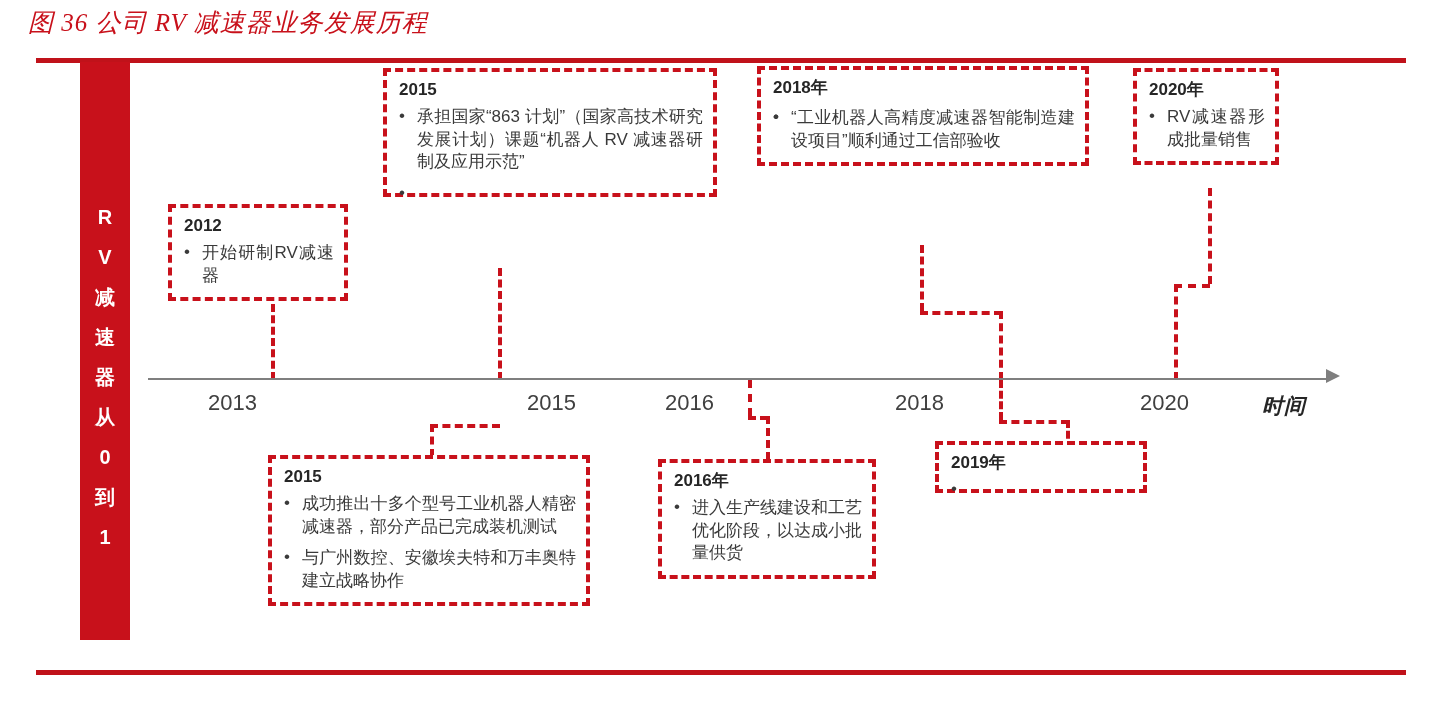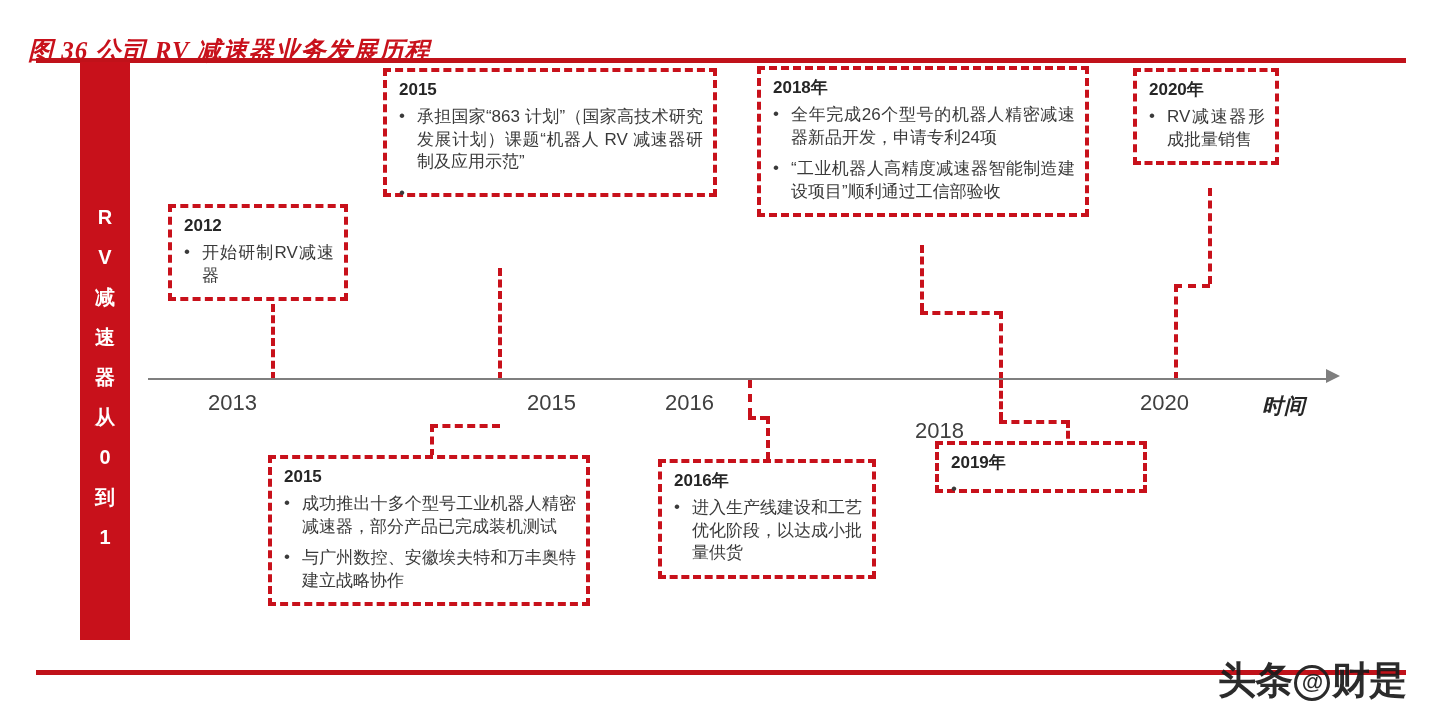--- a/index.html
+++ b/index.html
@@ -9,25 +9,24 @@
     font-family:"Liberation Sans","DejaVu Sans",sans-serif;
     overflow:hidden;
     position:relative;
   }
   #stage{position:absolute;left:0;top:0;width:1442px;height:720px;}
 
   
   .fig-title{
     position:absolute;left:28px;top:6px;
     font-family:"Liberation Serif","DejaVu Serif",serif;
-    font-style:italic;font-weight:700;
+    font-style:italic;font-weight:400;
     font-size:25px;letter-spacing:1px;
     color:#C8111B;
     white-space:nowrap;
-    margin-top:28px;
   }
 
   
   .rule{position:absolute;background:#C0121A;}
   .rule-top{left:36px;top:58px;width:1370px;height:5px;}
   .rule-bottom{left:36px;top:670px;width:1370px;height:5px;}
 
   
   .banner{
     position:absolute;left:80px;top:62px;width:50px;height:578px;
@@ -166,21 +165,21 @@
   <div class="conn v" style="left:1208px;top:188px;height:96px;"></div>
   <div class="conn h" style="left:1174px;top:284px;width:36px;"></div>
   <div class="conn v" style="left:1174px;top:284px;height:96px;"></div>
 
   <div class="axis"></div>
   <div class="axis-arrow"></div>
 
   <div class="axis-tick-label" style="left:208px;">2013</div>
   <div class="axis-tick-label" style="left:527px;">2015</div>
   <div class="axis-tick-label" style="left:665px;text-align:right;">2016</div>
-  <div class="axis-tick-label" style="left:915px;margin-top:28px;">2018</div>
+  <div class="axis-tick-label" style="left:895px;">2018</div>
   <div class="axis-tick-label" style="left:1140px;">2020</div>
   <div class="axis-name">时间</div>
 
   <div class="card" id="card-2012">
     <div class="card-year">2012</div>
     <ul class="card-list">
       <li><span class="bullet">•</span><span>开始研制RV减速器</span></li>
     </ul>
   </div>
 
@@ -188,21 +187,21 @@
     <div class="card-year">2015</div>
     <ul class="card-list">
       <li><span class="bullet">•</span><span>承担国家“863 计划”（国家高技术研究发展计划）课题“机器人 RV 减速器研制及应用示范”</span></li>
       <li><span class="bullet">•</span></li>
     </ul>
   </div>
 
   <div class="card" id="card-2018">
     <div class="card-year">2018年</div>
     <ul class="card-list">
-      <li><span class="bullet">•</span><span>全年完成26个型号的机器人精密减速器新品开发，申请专利24项</span></li>
+      <li><span class="bullet">•</span></li>
       <li><span class="bullet">•</span><span>“工业机器人高精度减速器智能制造建设项目”顺利通过工信部验收</span></li>
     </ul>
   </div>
 
   <div class="card" id="card-2020">
     <div class="card-year">2020年</div>
     <ul class="card-list">
       <li><span class="bullet">•</span><span>RV减速器形成批量销售</span></li>
     </ul>
   </div>
@@ -222,17 +221,14 @@
     </ul>
   </div>
 
   <div class="card" id="card-2019">
     <div class="card-year">2019年</div>
     <ul class="card-list">
       <li><span class="bullet">•</span></li>
     </ul>
   </div>
 
-  <div class="watermark">
-    <span>头条</span><span class="at">@</span><span>财是</span>
-  </div>
 
 </div>
 
 </body></html>

